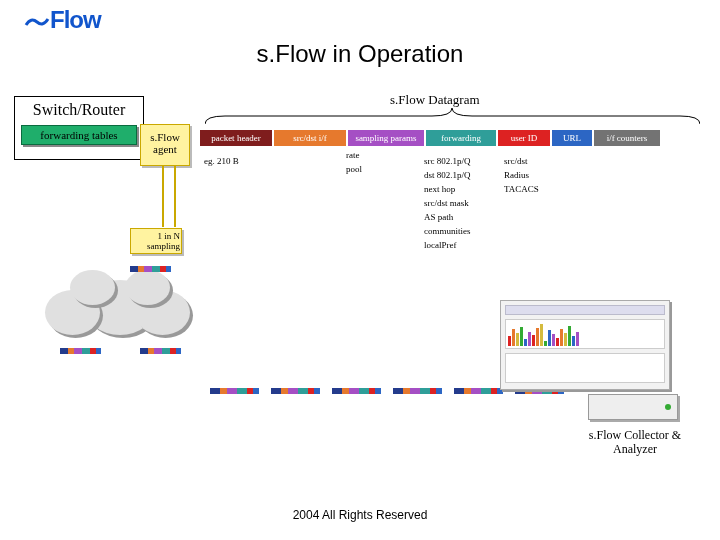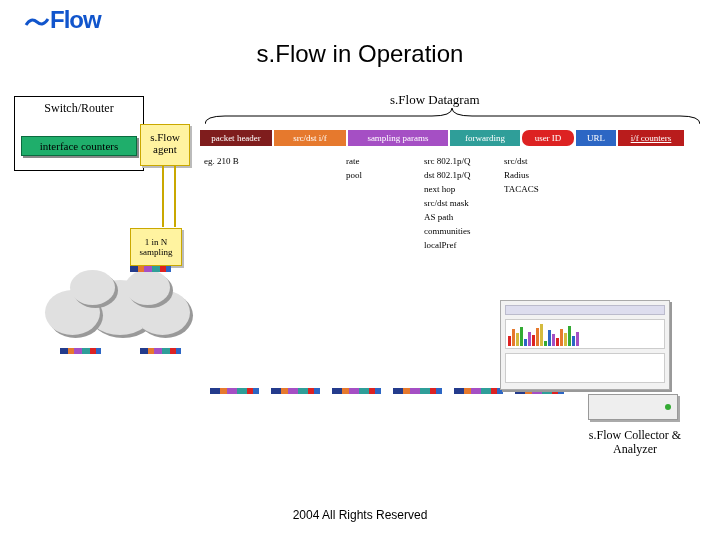--- a/index.html
+++ b/index.html
@@ -49,21 +49,21 @@
     height: 18px;
   }
   .switch-box {
     position: absolute;
     top: 96px; left: 14px;
     width: 130px;
     border: 1px solid #000;
     padding: 4px 4px 8px 4px;
   }
   .switch-label {
-    font-size: 12px;
+    font-size: 16px;
     text-align: center;
     margin-bottom: 6px;
     background: #fff;
   }
   .gbox {
     background: #1fae6b;
     border: 1px solid #0a6b3f;
     font-size: 11px;
     text-align: center;
     padding: 3px 2px;
@@ -84,45 +84,45 @@
     box-shadow: 2px 2px 0 #bbb;
   }
   .samp-box {
     position: absolute;
     top: 228px;
     left: 130px;
     width: 52px;
     background: #fff3a0;
     border: 1px solid #caa800;
     font-size: 9px;
-    text-align: center;
-    padding: 8px 1px;
+    text-align: right;
+    padding: 2px 1px;
     box-shadow: 2px 2px 0 #bbb;
   }
   .hdr-row {
     position: absolute;
     top: 130px;
     left: 200px;
     display: flex;
     gap: 2px;
   }
   .hdr {
     font-size: 9px;
     color: #fff;
     text-align: center;
     padding: 3px 3px;
     white-space: nowrap;
   }
   .c-darkblue { background: #7f1d1d; }
   .c-orange { background: #e6792d; }
   .c-purple { background: #a54fc4; }
   .c-teal { background: #2f9e99; }
-  .c-red { background: #d22; border-radius: 7px; }
+  .c-red { background: #d22; }
   .c-blue2 { background: #2c66c4; }
-  .c-yellow { background: #b91c1c; text-decoration: underline; }
+  .c-yellow { background: #737373; }
   .detail-col {
     position: absolute;
     font-size: 9px;
     line-height: 14px;
   }
   .cloud {
     position: absolute;
     top: 260px; left: 30px;
     width: 180px; height: 90px;
   }
@@ -221,52 +221,52 @@
 <div class="title">s.Flow in Operation</div>
 
 <div class="datagram-label">s.Flow Datagram</div>
 
 <svg class="brace" viewBox="0 0 495 18" preserveAspectRatio="none">
   <path d="M0 16 Q0 8 20 8 L227 8 Q247 8 247 0 Q247 8 267 8 L475 8 Q495 8 495 16" stroke="#000" fill="none" stroke-width="1"></path>
 </svg>
 
 <div class="switch-box">
   <div class="switch-label">Switch/Router</div>
-  <div class="gbox" style="margin-top:20px">interface counters</div>
+  <div class="gbox">forwarding tables</div>
 </div>
 
 <div class="agent-box">
   <div>s.Flow</div>
   <div>agent</div>
 </div>
 
 <div class="samp-box">
   <div>1 in N</div>
   <div>sampling</div>
 </div>
 
 <svg style="position:absolute;top:165px;left:145px" width="50" height="100">
   <line x1="18" y1="0" x2="18" y2="62" stroke="#caa800" stroke-width="2"></line>
   <line x1="30" y1="0" x2="30" y2="62" stroke="#caa800" stroke-width="2"></line>
 </svg>
 
 <div class="hdr-row">
   <div class="hdr c-darkblue" style="width:72px">packet header</div>
   <div class="hdr c-orange" style="width:72px">src/dst i/f</div>
-  <div class="hdr c-purple" style="width:100px">sampling params</div>
+  <div class="hdr c-purple" style="width:76px">sampling params</div>
   <div class="hdr c-teal" style="width:70px">forwarding</div>
   <div class="hdr c-red" style="width:52px">user ID</div>
   <div class="hdr c-blue2" style="width:40px">URL</div>
   <div class="hdr c-yellow" style="width:66px">i/f counters</div>
 </div>
 
 <div class="detail-col" style="top:154px;left:204px">
   <div>eg. 210 B</div>
 </div>
-<div class="detail-col" style="top:154px;left:346px">
+<div class="detail-col" style="top:148px;left:346px">
   <div>rate</div>
   <div>pool</div>
 </div>
 <div class="detail-col" style="top:154px;left:424px">
   <div>src 802.1p/Q</div>
   <div>dst 802.1p/Q</div>
   <div>next hop</div>
   <div>src/dst mask</div>
   <div>AS path</div>
   <div>communities</div>

